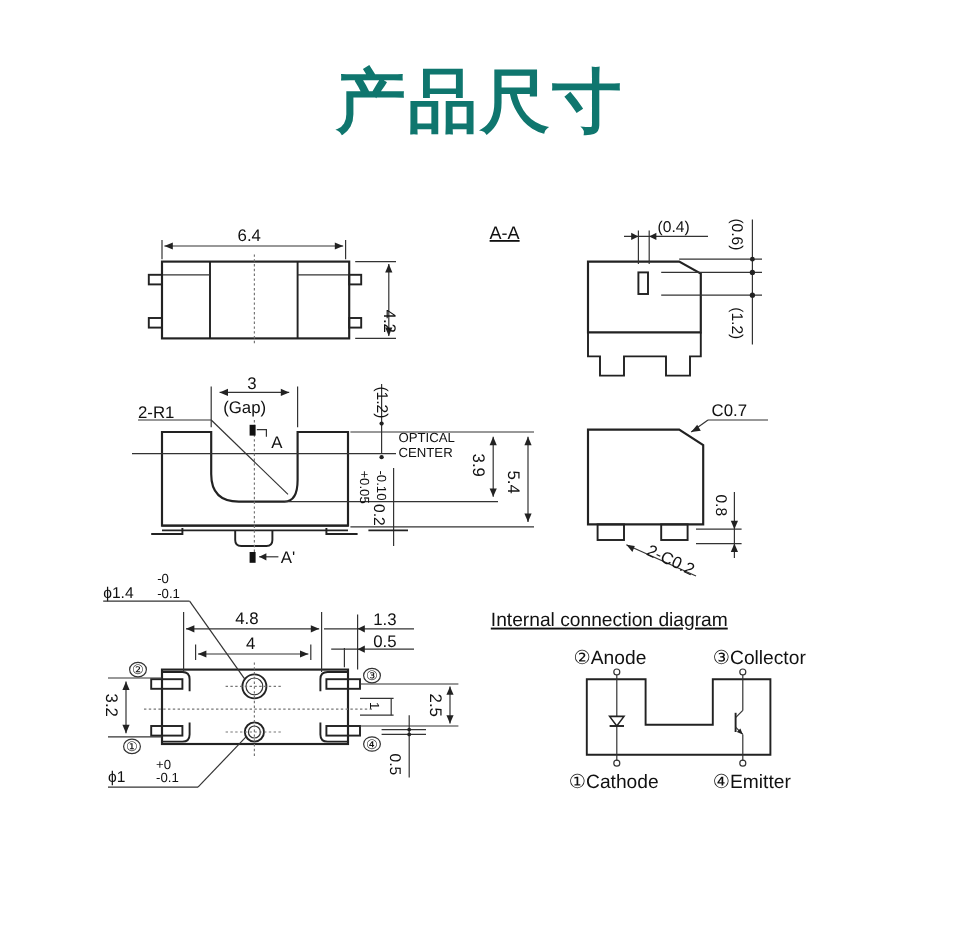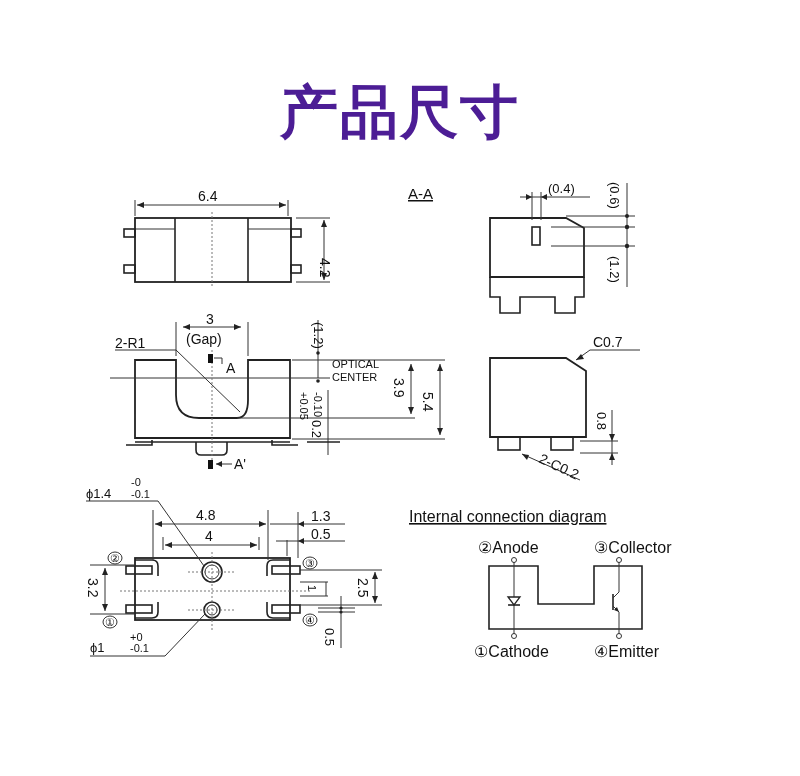--- a/index.html
+++ b/index.html
@@ -17,21 +17,21 @@
     .body { stroke: #222; stroke-width: 1.8; fill: #fff; }
     .t14 { font-size: 14px; }
     .t15 { font-size: 15px; }
     .t13 { font-size: 13px; }
     .t11 { font-size: 11px; }
     .t16 { font-size: 16px; }
   </style>
 </head>
 <body>
 
-<div class="title" style="color:#4c1d95;margin-top:28px;">产品尺寸</div>
+<div class="title" style="color:#0f766e;">产品尺寸</div>
 
 <svg id="drawing" width="800" height="776" viewBox="0 0 800 776">
 
   <g>
     <rect class="body" x="135" y="218" width="156" height="64"></rect>
     <line class="ln" x1="175" y1="218" x2="175" y2="282"></line>
     <line class="ln" x1="248" y1="218" x2="248" y2="282"></line>
     <line class="thin" x1="135" y1="229" x2="175" y2="229"></line>
     <line class="thin" x1="248" y1="229" x2="291" y2="229"></line>
     <line class="dot" x1="212" y1="212" x2="212" y2="288"></line>

